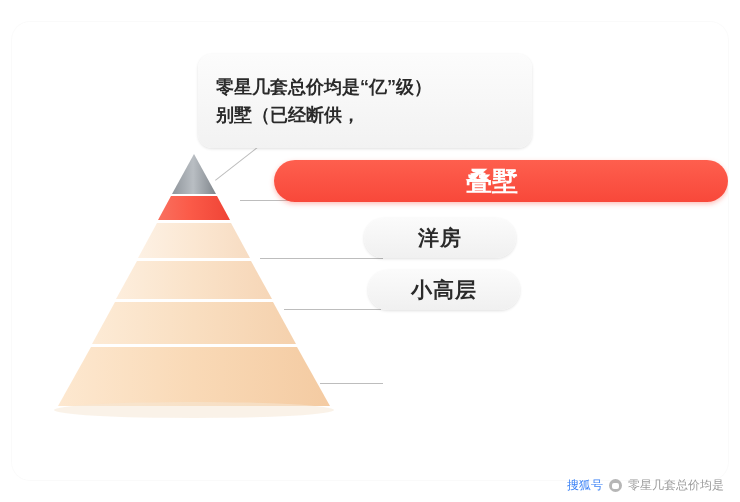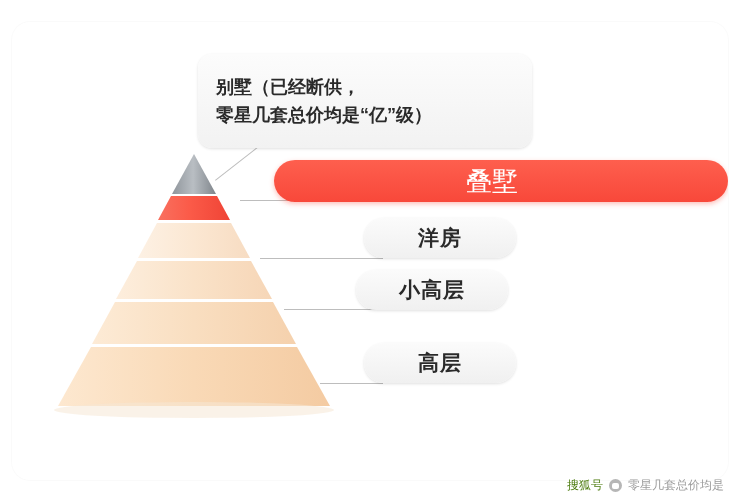--- a/index.html
+++ b/index.html
@@ -69,21 +69,21 @@
   .pill.highlight {
     background: linear-gradient(180deg,#fe5f4e 0%, #f8483a 100%);
     color: #ffffff;
     box-shadow: 0 2px 5px rgba(248,72,58,0.35);
     font-size: 22px;
     letter-spacing: 0px;
     padding: 0 18px;
   }
   .pill.highlight .big {
     font-size: 26px;
-    font-weight: normal;
+    font-weight: bold;
     margin-right: 18px;
   }
 
   
   .connector {
     position: absolute;
     background: #bdbdbd;
     height: 1px;
     transform-origin: 0 0;
   }
@@ -94,21 +94,21 @@
     right: 16px;
     bottom: 8px;
     display: flex;
     align-items: center;
     gap: 6px;
     color: #9b9b9b;
     font-size: 12px;
     white-space: nowrap;
   }
   #watermark .ghost {
-    color: #4d7c0f;
+    color: #3b82f6;
     font-size: 12px;
   }
   .sohu-mark {
     display: inline-block;
     width: 13px;
     height: 13px;
     border-radius: 50%;
     background: #b6b6b6;
     position: relative;
   }
@@ -180,39 +180,36 @@
       </svg>
     </div>
 
     <div class="connector" style="left:203px; top:158px; width:112px; transform: rotate(-38deg);"></div>
     <div class="connector" style="left:228px; top:178px; width:50px;"></div>
     <div class="connector" style="left:248px; top:236px; width:123px;"></div>
     <div class="connector" style="left:272px; top:287px; width:97px;"></div>
     <div class="connector" style="left:308px; top:361px; width:63px;"></div>
 
     <div class="pill wide-note" style="left:186px; top:32px; width:298px; height:74px; flex-direction:column; align-items:flex-start; justify-content:center;">
+      <span>零星几套总价均是“亿”级）</span>
       <span>别墅（已经断供，</span>
-      <span>零星几套总价均是“亿”级）</span>
     </div>
 
     <div class="pill highlight" style="left:262px; top:138px; width:418px; height:42px;">
       <span class="big">叠墅</span>
     </div>
 
     <div class="pill" style="left:352px; top:196px; width:152px; height:40px;justify-content:center;">
       <span>洋房</span>
     </div>
 
-    <div class="pill" style="left:344px; top:248px; width:152px; height:40px;">
+    <div class="pill" style="left:356px; top:248px; width:152px; height:40px;">
       <span>小高层</span>
     </div>
 
-    <div class="pill" style="left:352px; top:321px; width:152px; height:40px;">
-      <span>高层</span>
-    </div>
 
   </div>
 
   <div id="watermark">
     <span class="ghost">搜狐号</span>
     <span class="sohu-mark"></span>
     <span>零星几套总价均是</span>
   </div>
 </div>
 

